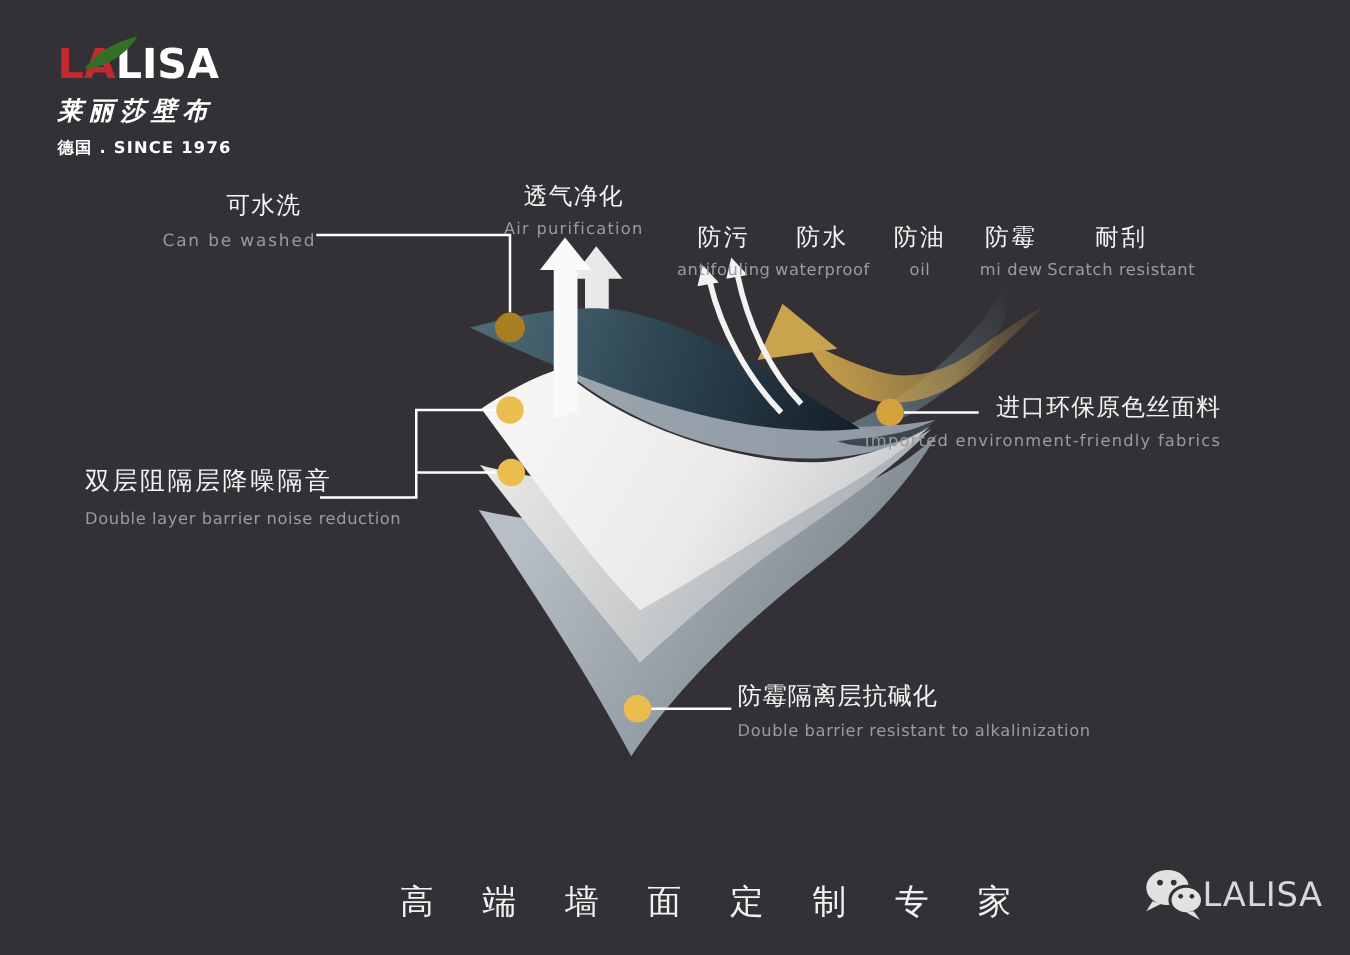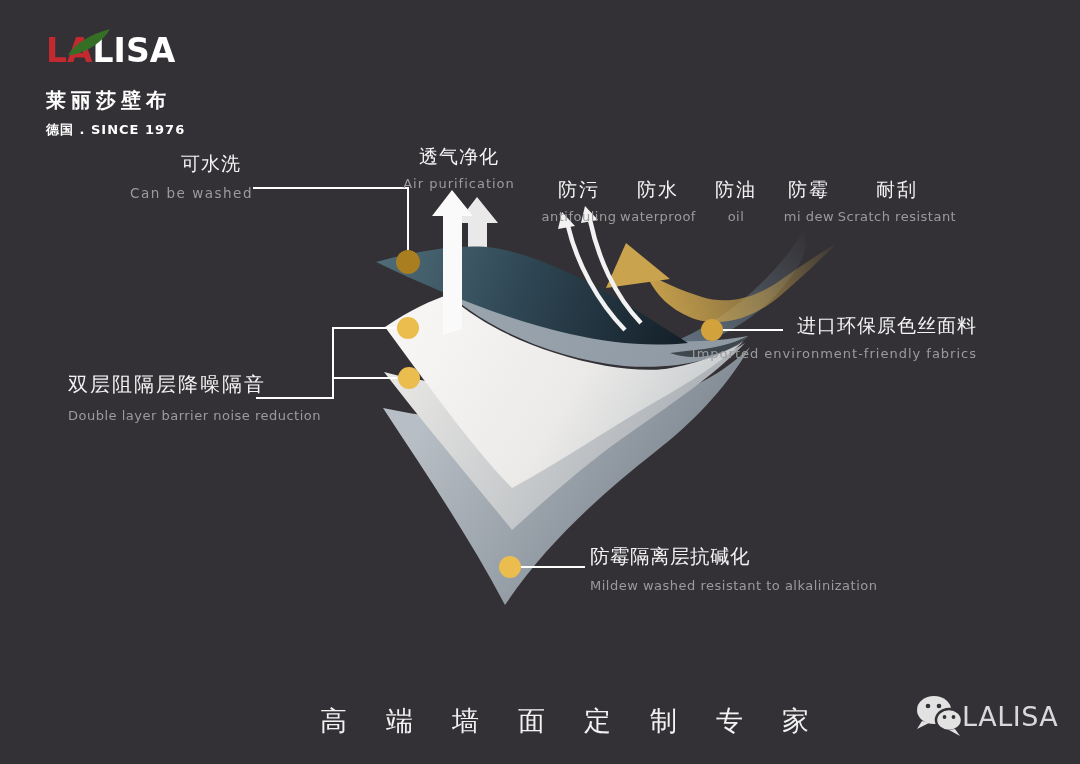--- a/index.html
+++ b/index.html
@@ -6,21 +6,21 @@
   body{width:1080px;height:764px;background:#333135;overflow:hidden;font-family:"DejaVu Sans",sans-serif;position:relative;}
   #art{position:absolute;left:0;top:0;z-index:1;}
   .txt{position:absolute;z-index:2;}
   .zh{color:#f4f4f4;font-weight:normal;white-space:nowrap;}
   .en{color:#9b9b9b;white-space:nowrap;}
   .center{transform:translateX(-50%);text-align:center;}
   #logo{left:46px;top:34px;z-index:3;}
   #logo .brand{font-size:33px;font-weight:bold;line-height:1;position:relative;}
   #logo .red{color:#c22a30;}
   #logo .white{color:#ffffff;}
-  #logo .cjk{font-size:20px;letter-spacing:5px;color:#fff;font-weight:bold;margin-top:20px;}
+  #logo .cjk{font-size:20px;letter-spacing:5px;color:#fff;font-weight:bold;margin-top:8px;font-style:italic;}
   #logo .since{font-size:13px;letter-spacing:1px;color:#fff;font-weight:bold;margin-top:7px;}
   #leaf{position:absolute;left:20px;top:-7px;}
   #lab-wash{right:827px;top:151px;text-align:right;}
   #lab-wash .zh{font-size:19px;letter-spacing:1px;margin-right:12px;}
   #lab-wash .en{font-size:13.5px;letter-spacing:1.5px;margin-top:8px;}
   #lab-air{left:459px;top:144px;}
   #lab-air .zh{font-size:19px;letter-spacing:1px;}
   #lab-air .en{font-size:13px;letter-spacing:1px;margin-top:6px;}
   .feat{top:177px;}
   .feat .zh{font-size:19px;letter-spacing:2px;}
@@ -161,21 +161,21 @@
   <div class="en">Imported environment-friendly fabrics</div>
 </div>
 
 <div id="lab-noise" class="txt">
   <div class="zh">双层阻隔层降噪隔音</div>
   <div class="en">Double layer barrier noise reduction</div>
 </div>
 
 <div id="lab-mildew" class="txt">
   <div class="zh">防霉隔离层抗碱化</div>
-  <div class="en">Mildew washed resistant to alkalinization</div>
+  <div class="en">Double barrier resistant to alkalinization</div>
 </div>
 
 <div id="slogan" class="txt">高端墙面定制专家</div>
 
 <svg id="wechat" class="txt" width="56" height="50" viewBox="0 0 56 50">
   <ellipse cx="26" cy="18" rx="17" ry="14" fill="#e2e2e2"></ellipse>
   <polygon points="14,29 9,37 21,31" fill="#e2e2e2"></polygon>
   <circle cx="20" cy="14" r="2.3" fill="#333135"></circle>
   <circle cx="31" cy="14" r="2.3" fill="#333135"></circle>
   <ellipse cx="41" cy="28" rx="13" ry="11" fill="#e2e2e2" stroke="#333135" stroke-width="2.5"></ellipse>

